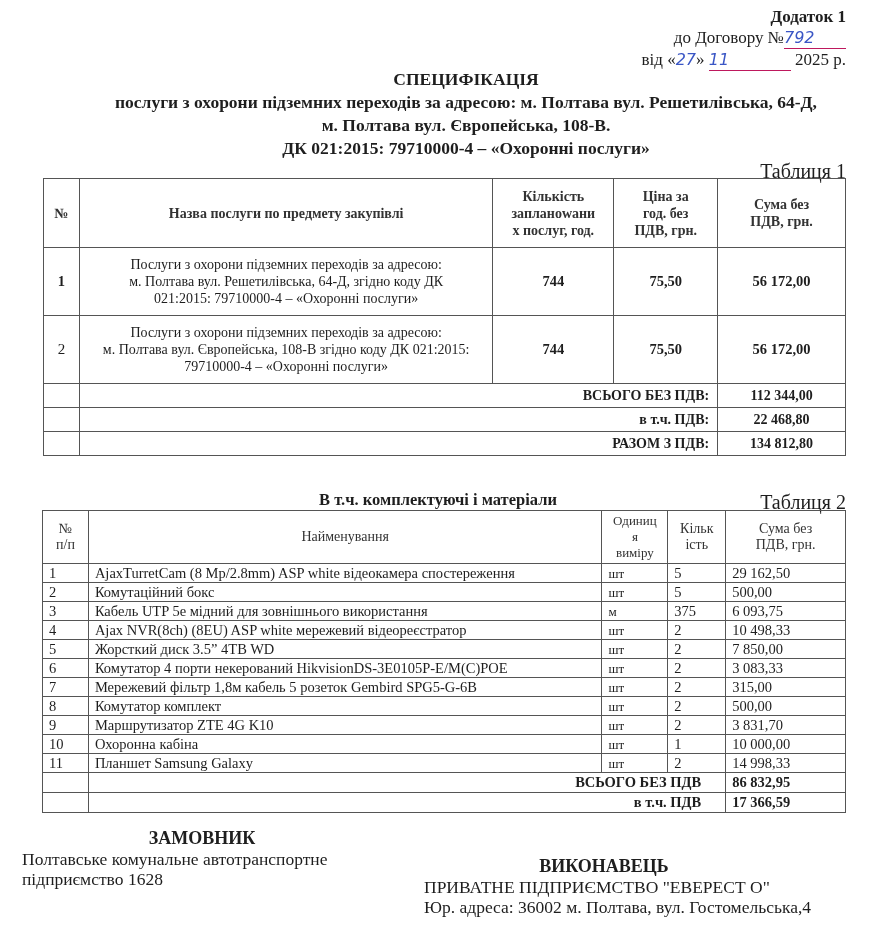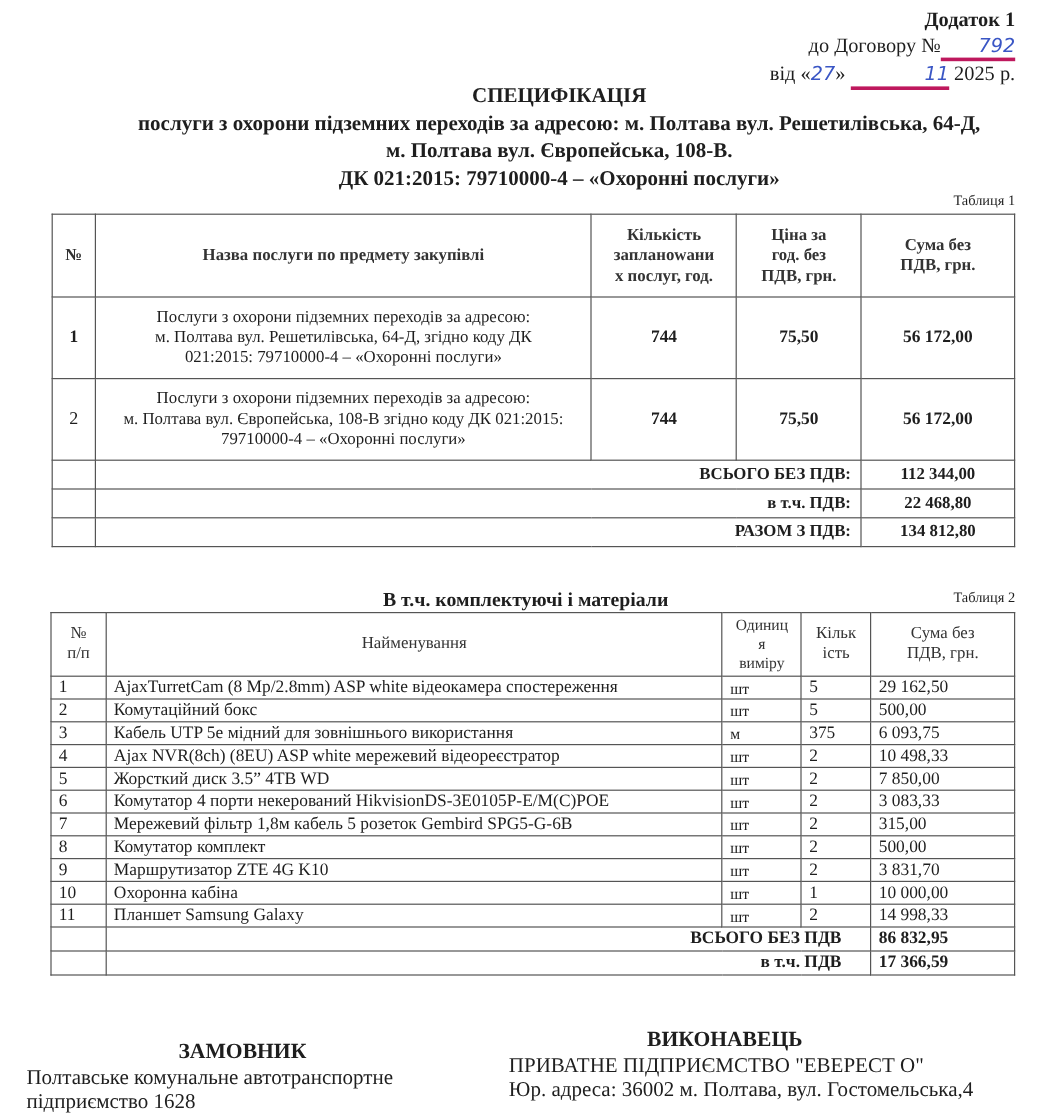--- a/index.html
+++ b/index.html
@@ -2,26 +2,26 @@
 <html><head>
 <meta charset="utf-8">
 <style>
   html, body { margin: 0; padding: 0; background: #ffffff; }
   body { width: 876px; height: 931px; overflow: hidden; position: relative; color: #1e1e1e; font-family: "Liberation Serif", serif; }
   .abs { position: absolute; }
 
   
   .annex { right: 30px; top: 6px; text-align: right; font-size: 17px; line-height: 21px; }
   .annex .bold { font-weight: bold; }
-  .annex .line { display: inline-block; border-bottom: 3px solid #be185d; text-align: right; }
+  .annex .line { display: inline-block; border-bottom: 1px solid #be185d; text-align: left; }
   .hand { color: #3a56c5; font-style: italic; font-family: "DejaVu Sans", sans-serif; font-size: 16px; }
 
   .title { left: 0; width: 876px; text-align: center; font-weight: bold; font-size: 17.5px; line-height: 23px; top: 68px; font-family: "Liberation Sans Narrow", "Liberation Serif", serif; margin-left: 28px; }
 
-  .tlabel { font-size: 12px; }
+  .tlabel { font-size: 20px; }
 
   table { border-collapse: collapse; position: absolute; }
   td, th { border: 1px solid #555; padding: 0 3px; }
 
   
   #t1 { left: 43px; top: 178px; width: 803px; }
   #t1 th { font-family: "Liberation Serif", serif; font-weight: bold; font-size: 14px; line-height: 17px; text-align: center; height: 68px; color: #333; }
   #t1 td { font-size: 14px; line-height: 17px; text-align: center; }
   #t1 .row { height: 68px; }
   #t1 .num-b { font-weight: bold; font-size: 14.5px; }
@@ -249,21 +249,21 @@
     <td>86 832,95</td>
   </tr>
   <tr class="sum-row">
     <td></td>
     <td class="sum-label" colspan="3">в т.ч. ПДВ</td>
     <td>17 366,59</td>
   </tr>
 </tbody>
   </table>
 
-<div class="abs" style="left:22px; top:866px; width:360px;">
+<div class="abs" style="left:22px; top:828px; width:360px;">
   <div class="party-title">ЗАМОВНИК</div>
   <div class="party-text">Полтавське комунальне автотранспортне</div>
   <div class="party-text">підприємство 1628</div>
 </div>
 <div class="abs" style="left:424px; top:856px; width:452px;">
   <div class="party-title" style="width:360px;">ВИКОНАВЕЦЬ</div>
   <div class="party-text">ПРИВАТНЕ ПІДПРИЄМСТВО "ЕВЕРЕСТ О"</div>
   <div class="party-text" style="white-space:nowrap;">Юр. адреса: 36002 м. Полтава, вул. Гостомельська,4</div>
 </div>
 

